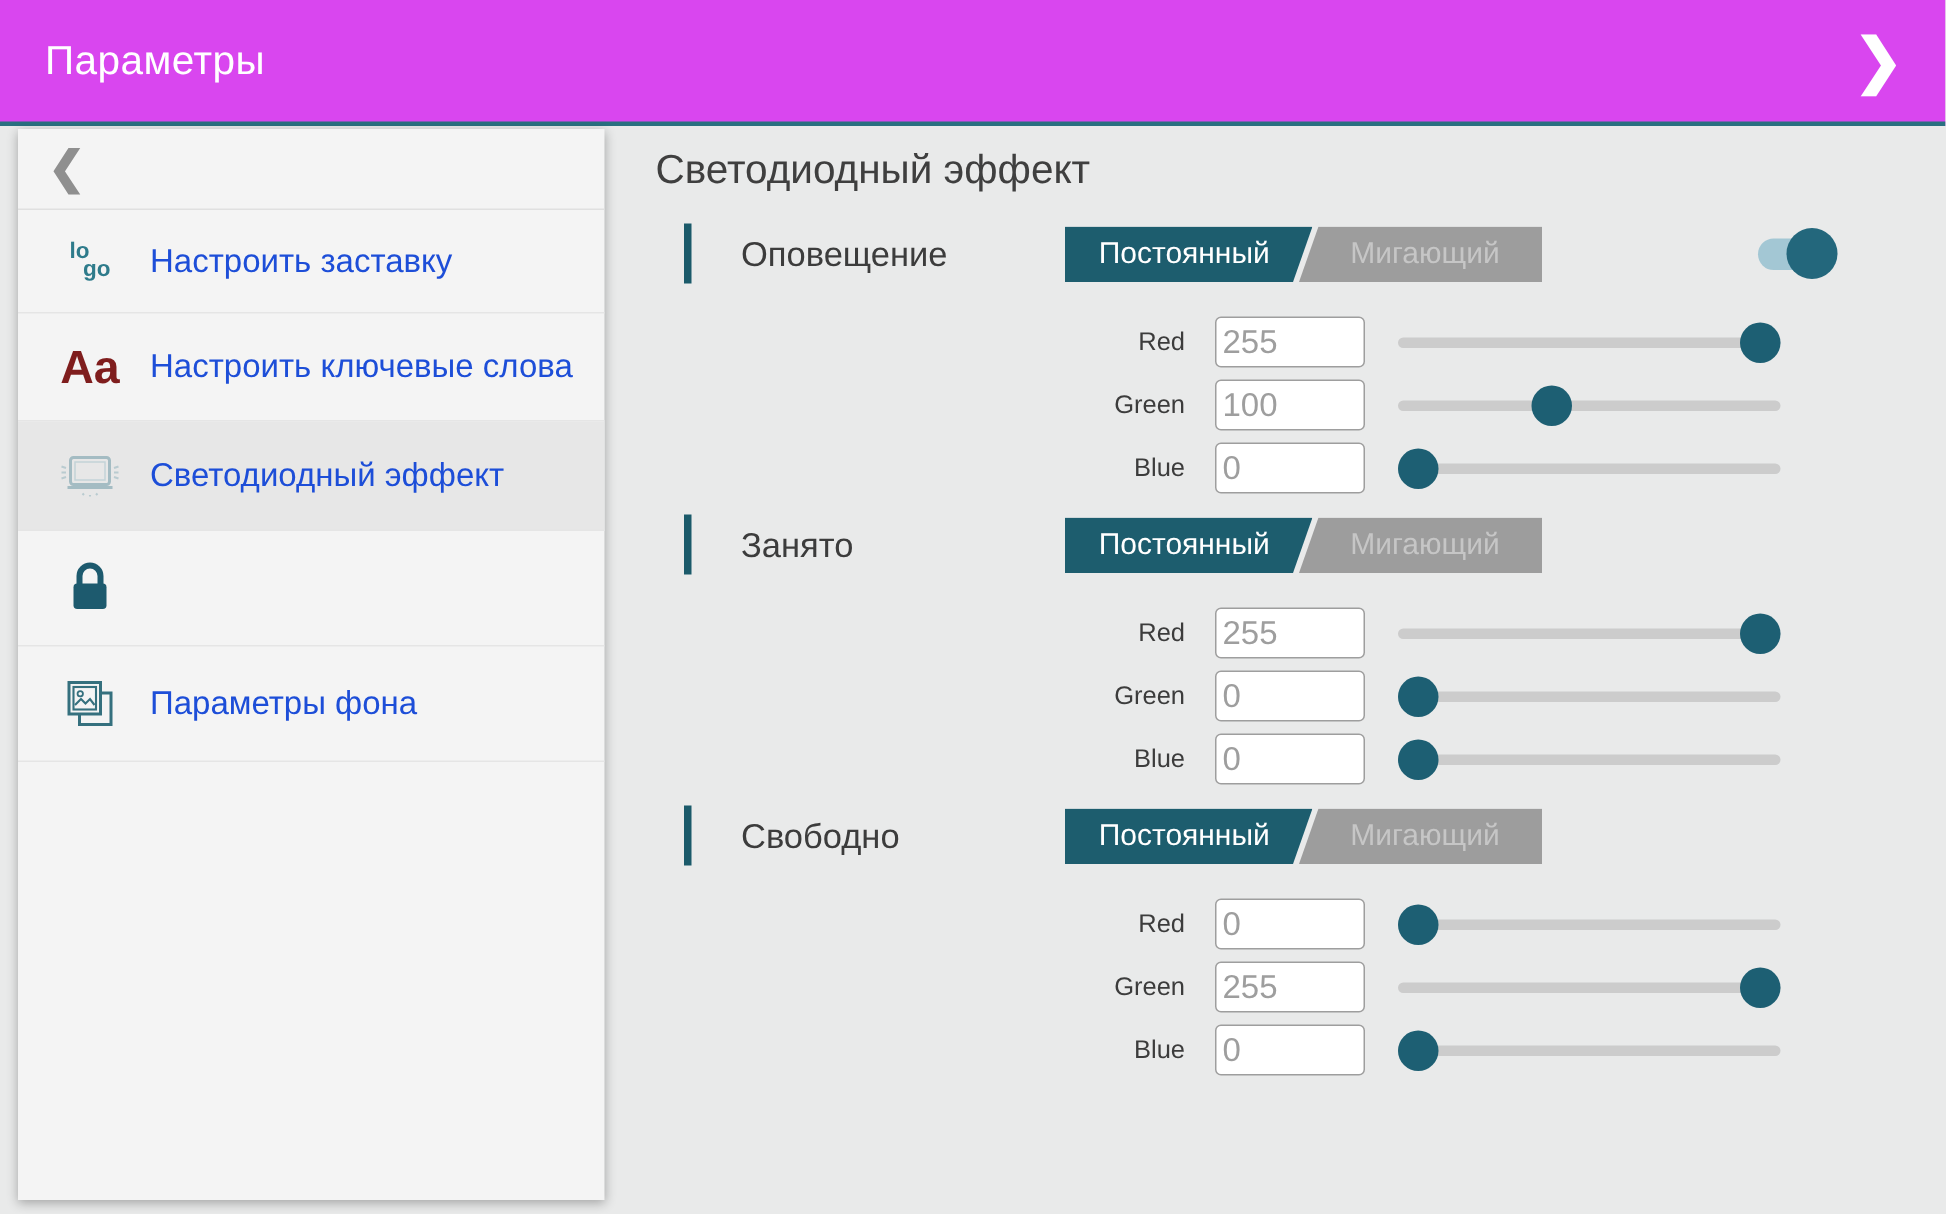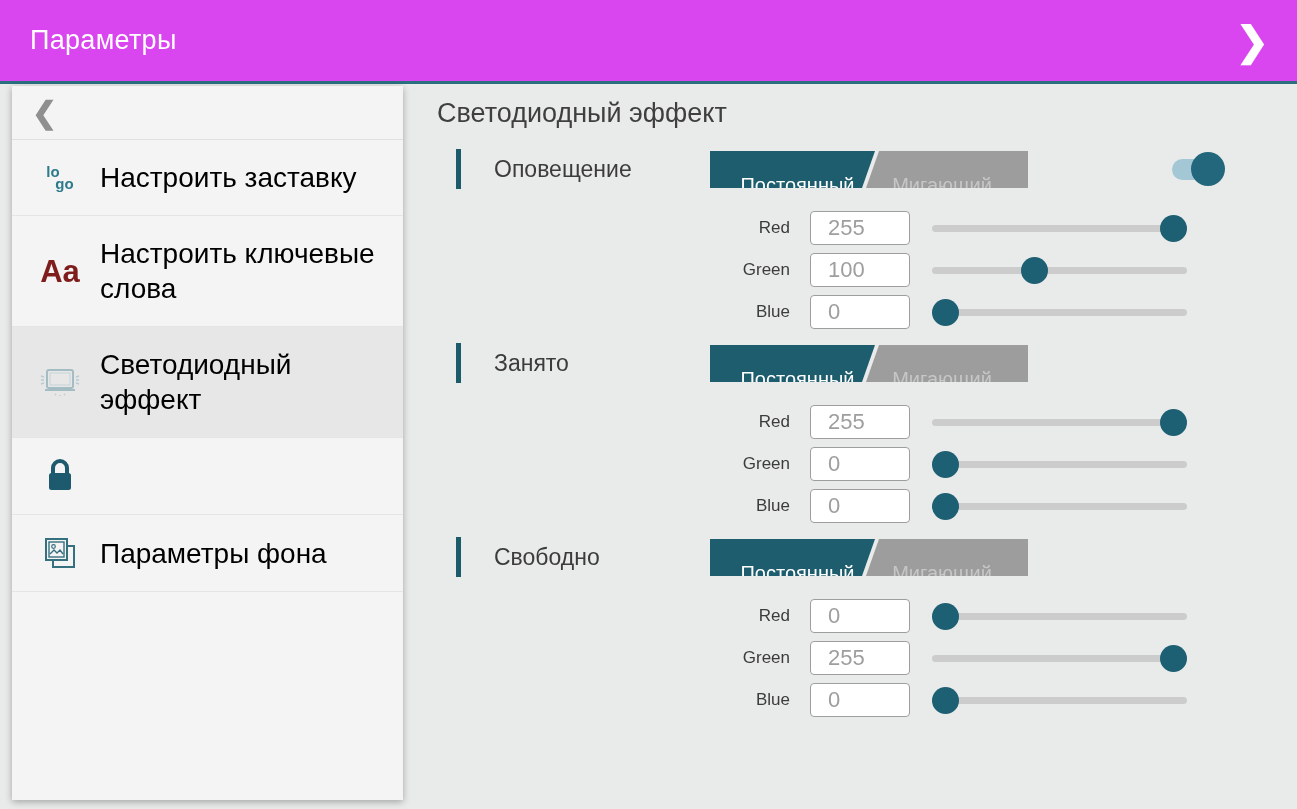--- a/index.html
+++ b/index.html
@@ -35,36 +35,36 @@
     background:none;border:none;color:#8f8f8f;font-size:30px;font-weight:700;
     cursor:pointer;line-height:1;padding:0;font-family:"Liberation Sans", sans-serif;
   }
   .side-item{
     display:flex;align-items:center;gap:18px;
     padding:20px 14px 20px 26px;border-bottom:1px solid #e5e5e5;
     cursor:pointer;
   }
   .side-item.active{background:#e7e7e7;}
   .side-icon{width:44px;min-width:44px;display:flex;align-items:center;justify-content:center;}
-  .side-label{font-size:28px;color:#000000;line-height:1.25;}
+  .side-label{font-size:22px;color:#1d4ed8;line-height:1.25;}
   .logo-glyph{color:#2e7b8b;font-size:15px;font-weight:700;line-height:12px;}
   .logo-glyph .l2{display:block;margin-left:9px;}
   .aa-glyph{color:#7f1d1d;font-size:31px;font-weight:700;line-height:1;}
   
   .main{position:absolute;left:437px;top:86px;width:860px;}
   .main-title{font-size:27px;font-weight:400;color:#3f3f3f;margin:12px 0 20px 0;}
   .led-section{position:relative;margin-bottom:14px;}
   .sec-head{position:relative;height:40px;display:flex;align-items:center;margin-bottom:22px;gap:19px;}
   .sec-bar{width:5px;height:40px;background:#1b5a6a;margin-left:19px;}
   .sec-title{font-size:23px;font-weight:400;color:#3c3c3c;margin:0 0 0 14px;}
   
   .segmented{position:absolute;left:273px;top:2px;height:37px;display:flex;}
   .seg{
     border:none;cursor:pointer;height:37px;font-size:20px;
-    font-family:"Liberation Sans", sans-serif;line-height:37px;padding:16px;
+    font-family:"Liberation Sans", sans-serif;line-height:37px;padding:0;
   }
   .seg-on{
     width:165px;background:#1d5d6e;color:#ffffff;
     clip-path:polygon(0 0,100% 0,calc(100% - 13px) 100%,0 100%);
     padding-right:6px;
   }
   .seg-off{
     width:162px;background:#9d9d9d;color:#c6c6c6;margin-left:-9px;
     clip-path:polygon(13px 0,100% 0,100% 100%,0 100%);
     padding-left:6px;
@@ -73,21 +73,21 @@
   .toggle{position:absolute;left:735px;top:3px;width:53px;height:34px;cursor:pointer;}
   .toggle-track{position:absolute;left:0;top:7px;width:46px;height:21px;border-radius:11px;background:#a3c7d4;}
   .toggle-thumb{position:absolute;top:0;left:0;width:34px;height:34px;border-radius:50%;background:#23677c;}
   .toggle.active .toggle-thumb{left:19px;}
   
   .crow{display:flex;align-items:center;height:34px;margin-bottom:8px;}
   .clabel{width:353px;text-align:right;font-size:17px;color:#3c3c3c;}
   .cinput{
     margin-left:20px;width:100px;height:34px;box-sizing:border-box;
     border:1px solid #9e9e9e;border-radius:4px;background:#ffffff;
-    font-size:22px;color:#9e9e9e;padding:0 17px;
+    font-size:22px;color:#9e9e9e;padding:0 4px;
     font-family:"Liberation Sans", sans-serif;
   }
   .slider{position:relative;width:255px;height:34px;margin-left:22px;cursor:pointer;}
   .slider-track{position:absolute;left:0;top:14px;width:100%;height:7px;border-radius:4px;background:#cccccc;}
   .slider-thumb{position:absolute;top:4px;left:0;width:27px;height:27px;border-radius:50%;background:#1d5f73;}
   svg{display:block;}
 </style>
 </head>
 <body>
 

